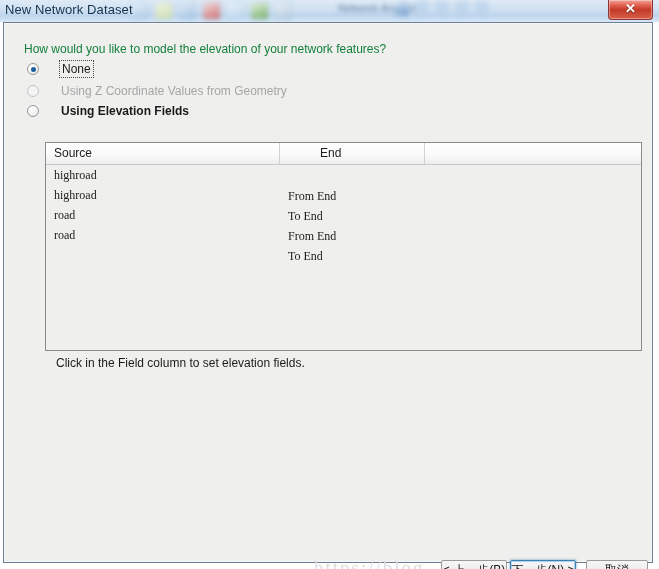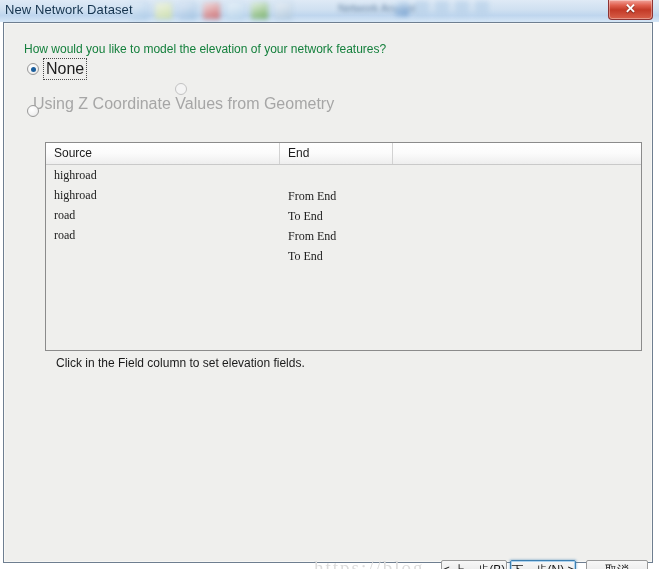--- a/index.html
+++ b/index.html
@@ -128,21 +128,21 @@
 
   
   .radio-row {
     position: absolute;
     left: 23px;
     display: flex;
     align-items: center;
     height: 16px;
   }
   .radio-row.r0 { top: 38px; }
-  .radio-row.r1 { top: 60px; flex-direction: column; }
+  .radio-row.r1 { top: 60px; }
   .radio-row.r2 { top: 80px; }
 
   .radio-mark {
     width: 12px; height: 12px;
     border-radius: 50%;
     background: radial-gradient(circle at 40% 35%, #ffffff 0%, #f3f3f3 55%, #dedede 100%);
     border: 1px solid #9a9a9a;
     box-sizing: border-box;
     position: relative;
     flex: 0 0 auto;
@@ -154,22 +154,22 @@
     left: 2.5px; top: 2.5px;
     width: 5px; height: 5px;
     border-radius: 50%;
     background: #1b5e9c;
   }
   .radio-mark.disabled {
     border-color: #c2c2c2;
     background: #f4f4f4;
   }
   .radio-label {
-    margin-left: 6px;
-    font-size: 16px;
+    margin-left: 22px;
+    font-size: 12px;
     color: #1b1b1b;
     font-family: "Liberation Sans", sans-serif;
     white-space: nowrap;
     cursor: pointer;
   }
   .radio-label.focused {
     outline: 1px dotted #4a4a4a;
     outline-offset: 1px;
     padding: 0 1px;
   }
@@ -185,20 +185,21 @@
     border: 1px solid #8b8b8b;
     box-sizing: border-box;
     overflow: hidden;
   }
   .thead {
     display: flex;
     height: 22px;
     background: linear-gradient(180deg, #ffffff 0%, #fbfbfb 50%, #eeeeee 100%);
     border-bottom: 1px solid #c9c9c9;
     box-sizing: border-box;
+    gap: 32px;
   }
   .th {
     font-size: 12px;
     color: #1b1b1b;
     font-family: "Liberation Sans", sans-serif;
     padding: 3px 0 0 8px;
     border-right: 1px solid #d2d2d2;
     box-sizing: border-box;
     white-space: nowrap;
     cursor: pointer;
@@ -316,20 +317,21 @@
       <span class="radio-label focused">None</span>
     </div>
 
     <div class="radio-row r1">
       <span class="radio-mark disabled"></span>
       <span class="radio-label disabled">Using Z Coordinate Values from Geometry</span>
     </div>
 
     <div class="radio-row r2">
       <span class="radio-mark"></span>
+      <span class="radio-label bold">Using Elevation Fields</span>
     </div>
 
     <div class="table-wrap">
       <div class="thead">
         <div class="th c0">Source</div>
         <div class="th c1">End</div>
         <div class="th c3"></div>
       </div>
       <div class="tbody">
 

